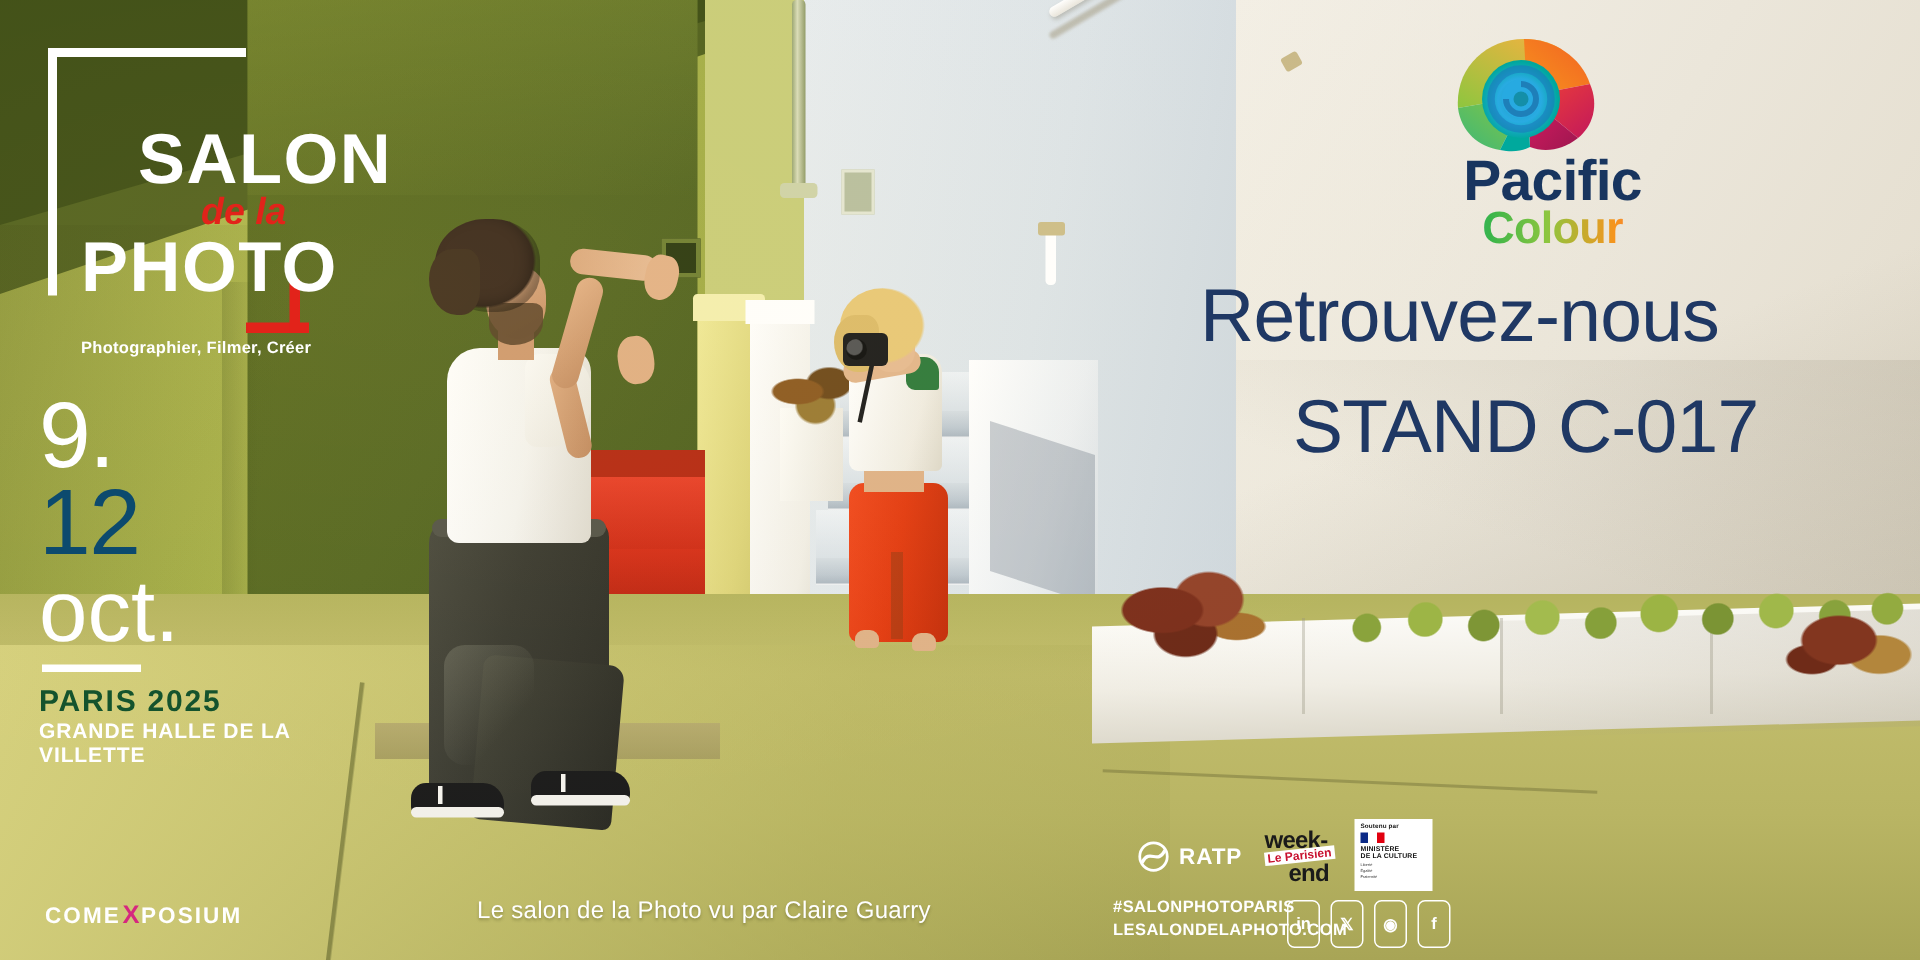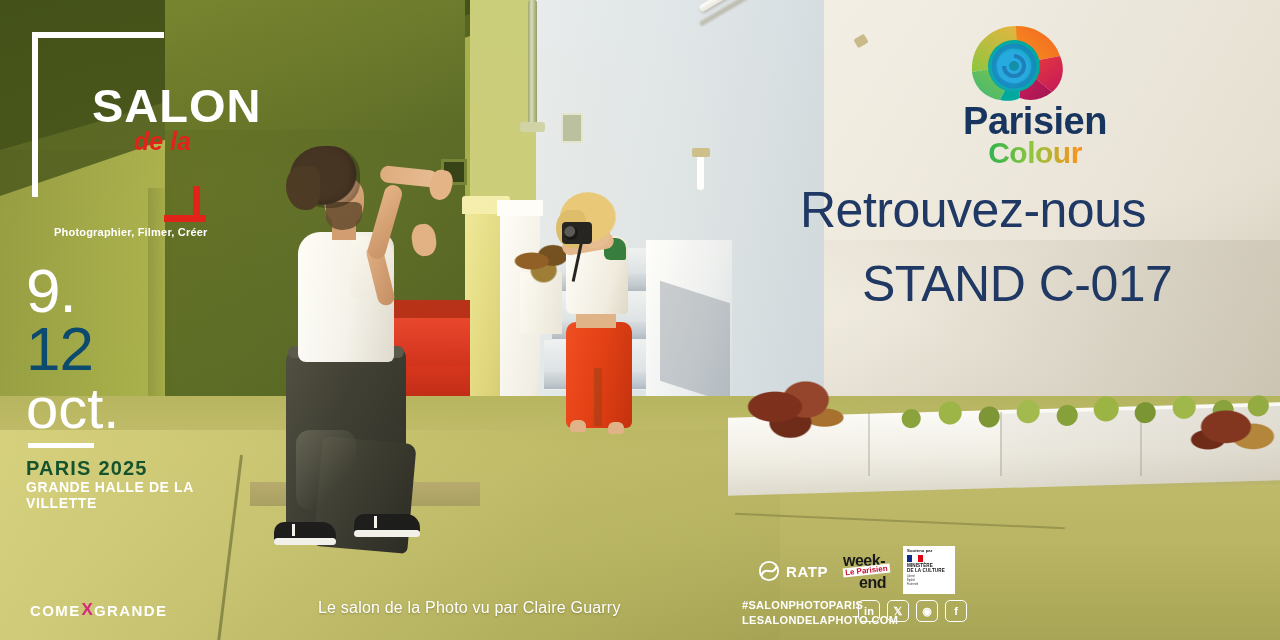--- a/index.html
+++ b/index.html
@@ -510,21 +510,21 @@
   .mb-b { background:#0b2a87; } .mb-w { background:#fff; } .mb-r { background:#e1000f; }
   .mb-min { font-size:4.6px; font-weight:800; color:#111; letter-spacing:.1px; }
   .mb-motto { font-size:2.6px; color:#333; margin-top:2px; line-height:1.5; }
 
   .hashtag {
     position:absolute; left:742px; top:598px; text-align:right; width:110px;
     color:#fff; font-size:11px; font-weight:600; letter-spacing:.3px; line-height:1.35;
   }
   .socials { position:absolute; left:858px; top:600px; display:flex; gap:7px; }
   .soc {
-    width:22px; height:22px; border:1.5px solid #fff; border-radius:5px;
+    width:22px; height:32px; border:1.5px solid #fff; border-radius:5px;
     display:flex; align-items:center; justify-content:center;
     color:#fff; font-size:11px; font-weight:700;
   }
 </style>
 </head>
 <body>
 
 <div id="banner">
 
   <div class="scene">
@@ -637,36 +637,37 @@
     <div class="warm-overlay"></div>
   </div>
 
   <div class="logo-block">
     <div class="logo-frame-tl"></div>
     <div class="logo-frame-tl2"></div>
     <div class="logo-frame-br"></div>
     <div class="logo-frame-br2"></div>
     <div class="logo-salon">SALON</div>
     <div class="logo-dela">de la</div>
+    <div class="logo-photo">PHOTO</div>
     <div class="logo-tag">Photographier, Filmer, Créer</div>
   </div>
 
   <div class="date-block">
     <div class="date-9">9.</div>
     <div class="date-12">12</div>
     <div class="date-oct">oct.</div>
     <div class="date-rule"></div>
     <div class="city">PARIS 2025</div>
     <div class="venue">GRANDE HALLE DE LA VILLETTE</div>
   </div>
 
   <div class="comex">
     <span class="comex-t">COME</span>
     <span class="comex-x">X</span>
-    <span class="comex-t">GRANDE</span>
+    <span class="comex-t">POSIUM</span>
   </div>
 
   <div class="credit">Le salon de la Photo vu par Claire Guarry</div>
 
   <div class="pc-logo">
     <div class="pc-shell">
       <svg viewBox="0 0 112 88" width="112" height="88" aria-hidden="true">
         <defs>
           <linearGradient id="g1" x1="0" y1="1" x2="1" y2="0">
             <stop offset="0" stop-color="#3cb878"></stop>
@@ -700,21 +701,21 @@
         <path d="M90 74 C80 82 68 84 58 80 L56 46 Z" fill="url(#g5)"></path>
         <path d="M10 54 C12 70 24 80 38 82 L56 46 Z" fill="url(#g1)"></path>
         <path d="M38 82 C48 84 54 82 58 80 L56 46 Z" fill="#00a99d"></path>
         <circle cx="52" cy="48" r="26" fill="url(#gc)"></circle>
         <path d="M52 28 A20 20 0 1 1 32 48 A20 20 0 0 1 52 28" fill="none" stroke="#1c75bc" stroke-width="5" opacity=".55"></path>
         <circle cx="52" cy="48" r="13" fill="#27aae1"></circle>
         <path d="M52 38 A10 10 0 1 1 42 48" fill="none" stroke="#1b6ca8" stroke-width="4" opacity=".7"></path>
         <circle cx="52" cy="48" r="5" fill="#148fa8"></circle>
       </svg>
     </div>
-    <div class="pc-name">Parisien</div>
+    <div class="pc-name">Pacific</div>
     <div class="pc-colour">Colour</div>
   </div>
 
   <div class="headline">
     <div class="hl1">Retrouvez-nous</div>
     <div class="hl2">STAND C-017</div>
   </div>
 
   <div class="ratp">
     <span class="ratp-mark">

